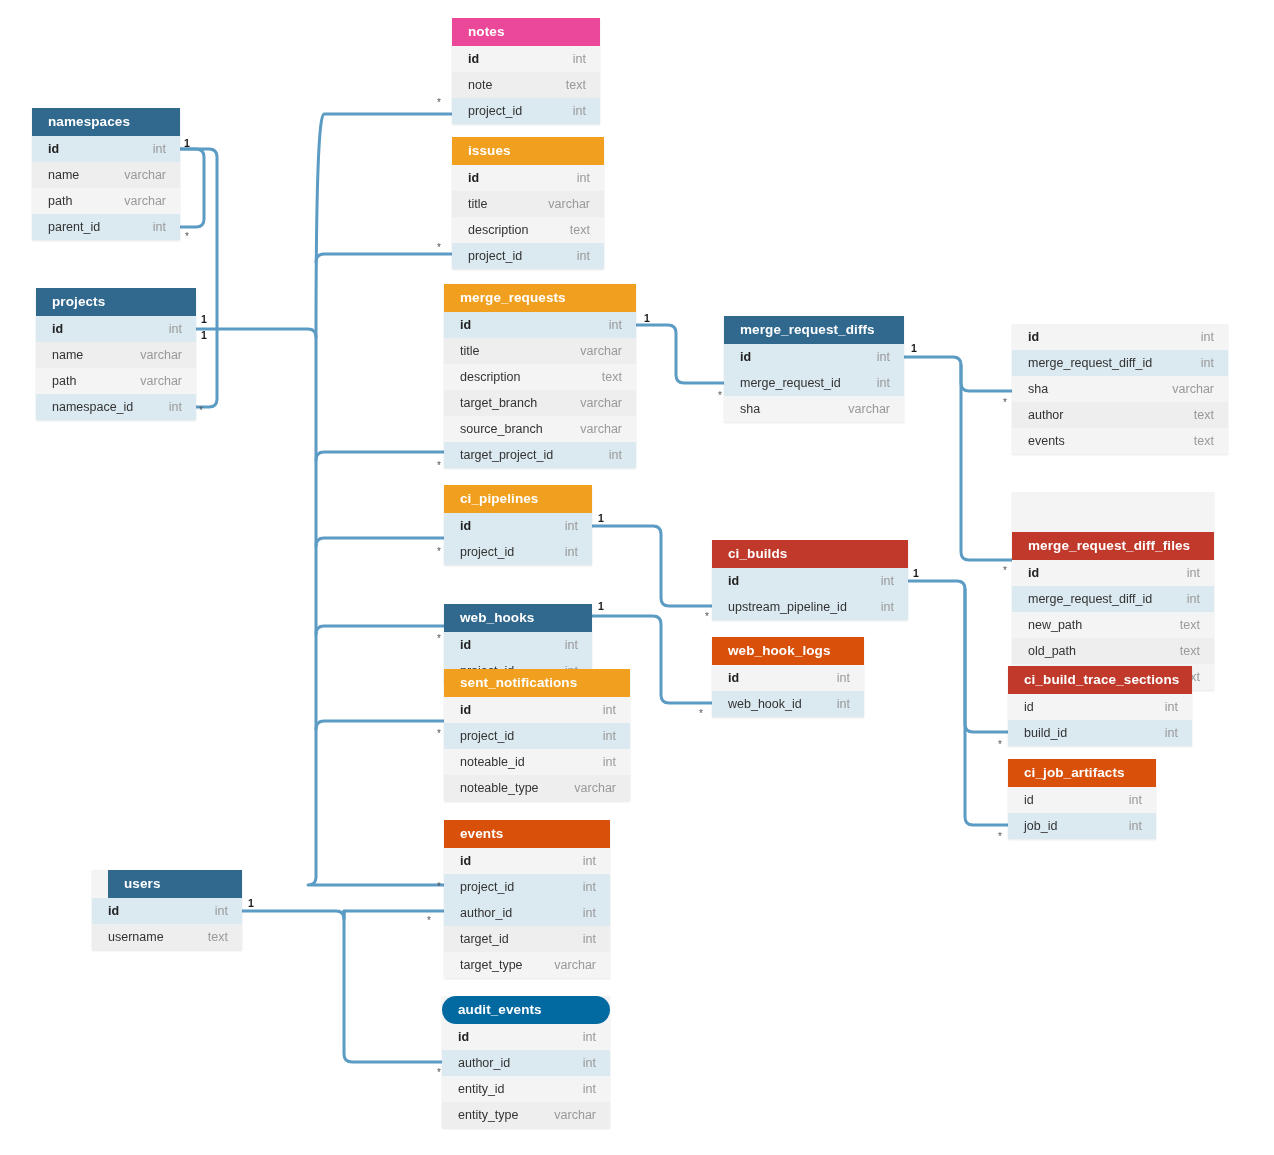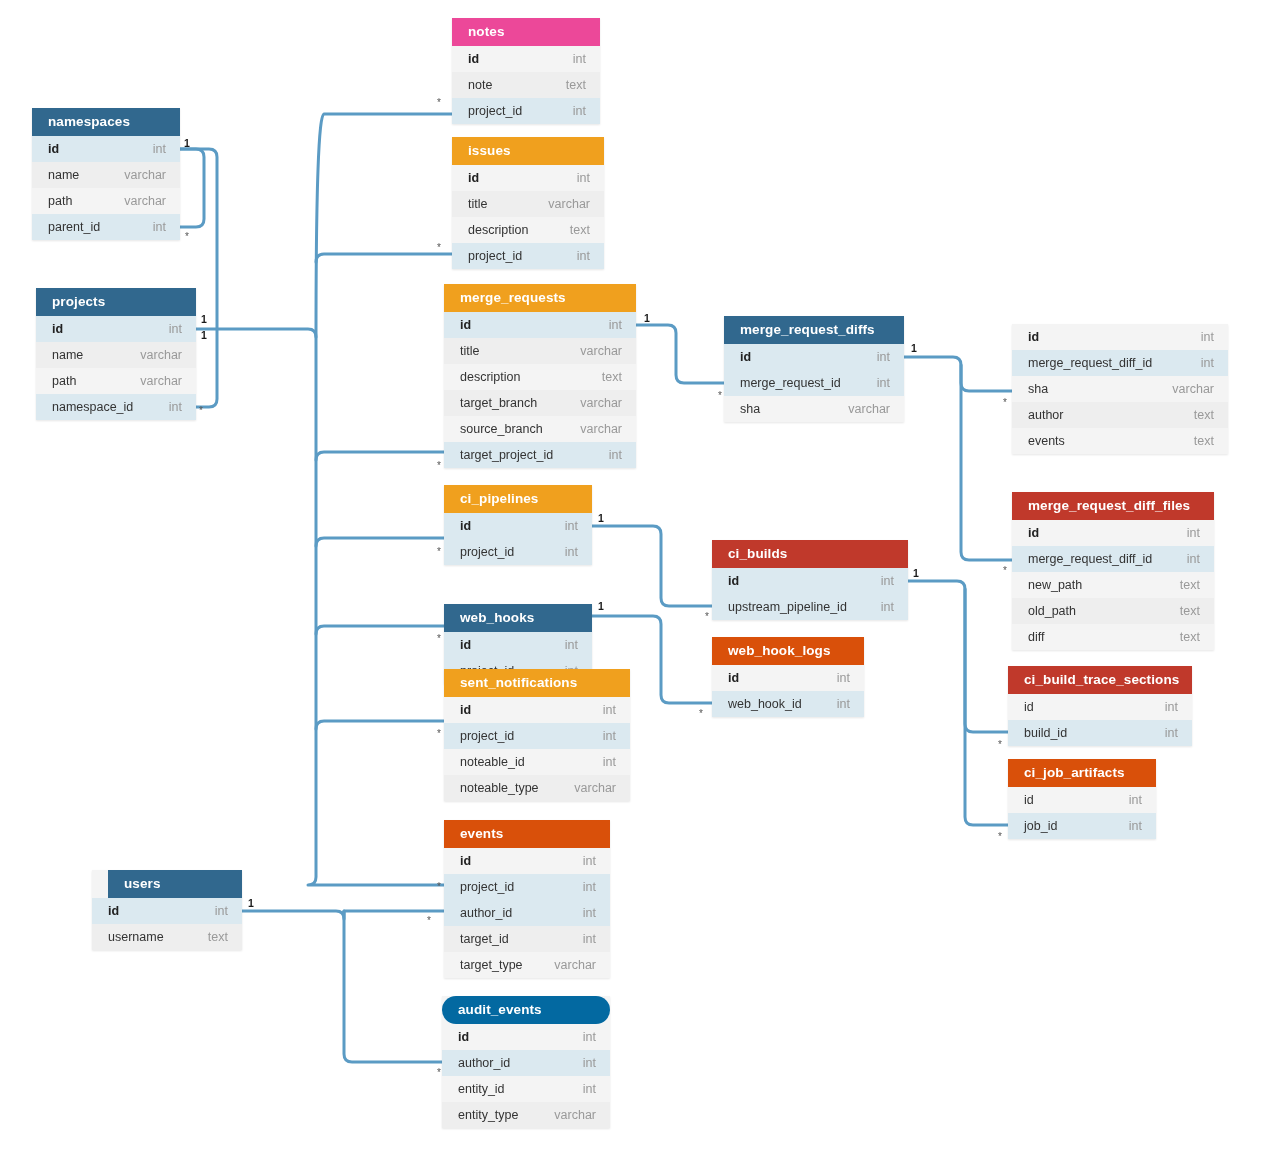--- a/index.html
+++ b/index.html
@@ -229,21 +229,21 @@
       <div class="attr alt pk-plain">
         <span class="an">author</span>
         <span class="at">text</span>
       </div>
       <div class="attr pk-plain">
         <span class="an">events</span>
         <span class="at">text</span>
       </div>
     </div>
     <div class="entity" style="left: 1012px; top: 492px; --w: 202px;">
-      <div class="entity-header" style="background: rgb(192, 57, 43);">merge_request_diff_files</div>
+      <div class="entity-header" style="background: rgb(192, 57, 43); margin-top: 40px;">merge_request_diff_files</div>
       <div class="attr pk">
         <span class="an">id</span>
         <span class="at">int</span>
       </div>
       <div class="attr hl pk-plain">
         <span class="an">merge_request_diff_id</span>
         <span class="at">int</span>
       </div>
       <div class="attr pk-plain">
         <span class="an">new_path</span>

